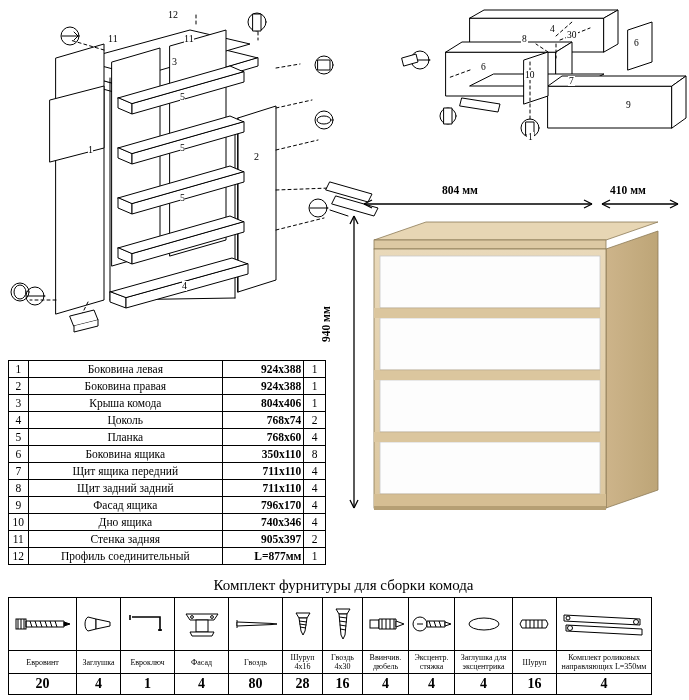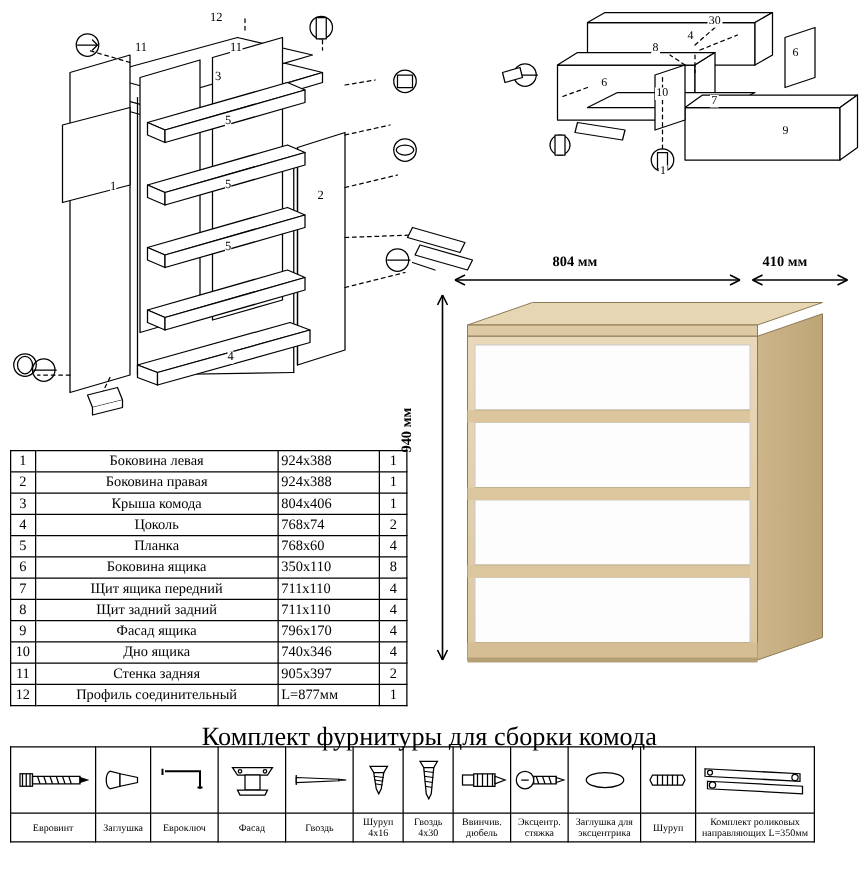--- a/index.html
+++ b/index.html
@@ -24,48 +24,48 @@
   }
   #parts-table td{
     border:1px solid #000;
     padding:0 2px;
     height:16px;
     line-height:16px;
     white-space:nowrap;
   }
   #parts-table td.num{width:14px;text-align:center;}
   #parts-table td.name{width:184px;text-align:center;}
-  #parts-table td.dim{width:74px;text-align:left;font-weight:normal;}
+  #parts-table td.dim{width:74px;text-align:right;font-weight:bold;}
   #parts-table td.qty{width:16px;text-align:center;}
 
   
   #hw-title{
     position:absolute;left:0;top:577px;width:687px;
-    text-align:center;font-size:21px;
+    text-align:center;font-size:15px;
   }
   #hw-table{
     position:absolute;left:8px;top:597px;width:539px;
     border-collapse:collapse;
     font-size:8px;
     table-layout:fixed;
   }
   #hw-table td{
     border:1px solid #000;
     text-align:center;
     vertical-align:middle;
     padding:0;
   }
   #hw-table tr.icons td{height:52px;}
   #hw-table tr.labels td{height:22px;font-size:8px;line-height:9px;padding:0 1px;}
   #hw-table tr.counts td{height:20px;font-size:14px;font-weight:bold;}
 
   .hw-ico{display:block;margin:0 auto;}
 
   
-  #product{position:absolute;left:330px;top:202px;width:355px;height:360px;}
+  #product{position:absolute;left:330px;top:182px;width:355px;height:360px;}
 
   .dimlabel{position:absolute;font-weight:bold;font-size:11.5px;}
 
   
   .cal{
     position:absolute;
     font-size:10px;
     background:#fff;
     line-height:10px;
   }
@@ -201,21 +201,21 @@
   <div class="cal" style="left:184px;top:34px">11</div>
   <div class="cal" style="left:172px;top:57px">3</div>
   <div class="cal" style="left:180px;top:92px">5</div>
   <div class="cal" style="left:180px;top:143px">5</div>
   <div class="cal" style="left:180px;top:193px">5</div>
   <div class="cal" style="left:88px;top:145px">1</div>
   <div class="cal" style="left:254px;top:152px">2</div>
   <div class="cal" style="left:182px;top:281px">4</div>
 
   <div class="calc" style="left:549px;top:24px">4</div>
-  <div class="calc" style="left:566px;top:12px">30</div>
+  <div class="calc" style="left:566px;top:30px">30</div>
   <div class="calc" style="left:521px;top:34px">8</div>
   <div class="calc" style="left:633px;top:38px">6</div>
   <div class="calc" style="left:480px;top:62px">6</div>
   <div class="calc" style="left:524px;top:70px">10</div>
   <div class="calc" style="left:568px;top:76px">7</div>
   <div class="calc" style="left:527px;top:132px">1</div>
   <div class="calc" style="left:625px;top:100px">9</div>
 
   <table id="parts-table">
     <tbody>
@@ -498,16 +498,30 @@
         <td>Фасад</td>
         <td>Гвоздь</td>
         <td>Шуруп 4х16</td>
         <td>Гвоздь 4х30</td>
         <td>Ввинчив. дюбель</td>
         <td>Эксцентр. стяжка</td>
         <td>Заглушка для эксцентрика</td>
         <td>Шуруп</td>
         <td>Комплект роликовых направляющих L=350мм</td>
       </tr>
+      <tr class="counts">
+        <td>20</td>
+        <td>4</td>
+        <td>1</td>
+        <td>4</td>
+        <td>80</td>
+        <td>28</td>
+        <td>16</td>
+        <td>4</td>
+        <td>4</td>
+        <td>4</td>
+        <td>16</td>
+        <td>4</td>
+      </tr>
     </tbody>
   </table>
 
 </div>
 
 </body></html>

